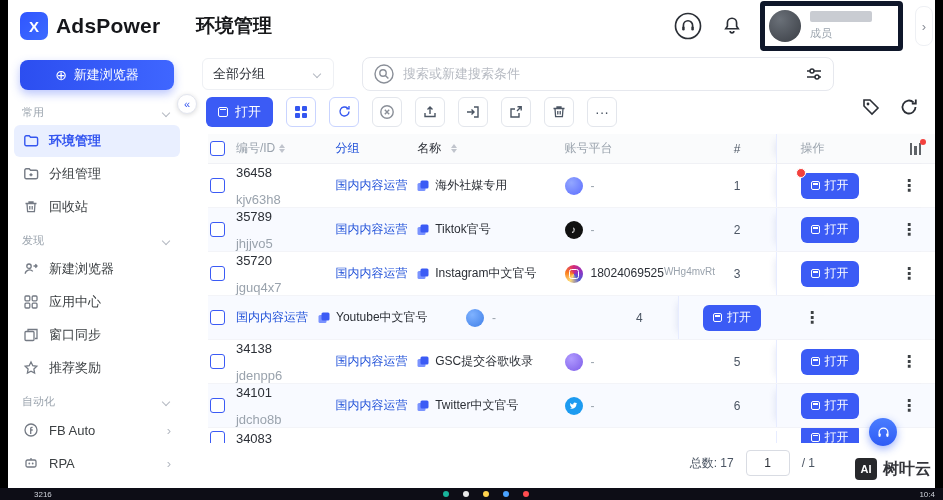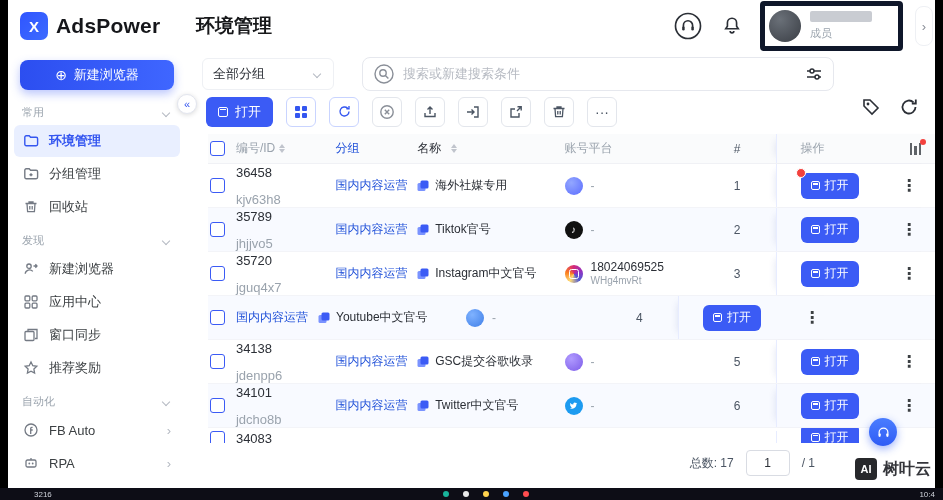--- a/index.html
+++ b/index.html
@@ -76,21 +76,21 @@
   .mini-site { flex:none; }
   .picon { width:18px; height:18px; border-radius:50%; flex:none; display:inline-flex; align-items:center; justify-content:center; color:#fff; font-size:10px; position:relative; }
   .p-blue { background:radial-gradient(circle at 35% 32%, #93a7ff, #5b6cff); }
   .p-blue2 { background:radial-gradient(circle at 35% 32%, #7fb2ff, #3f7fe8); }
   .p-purple { background:radial-gradient(circle at 35% 32%, #b09aff, #7c5ce8); }
   .p-tiktok { background:#111; }
   .p-twitter { background:#1d9bf0; }
   .p-instagram { background:conic-gradient(from 210deg, #feda75, #fa7e1e, #d62976, #962fbf, #4f5bd5, #feda75); }
   .p-instagram::after { content:''; width:8px; height:8px; border:1.5px solid #fff; border-radius:2.5px; }
   .ptext { color:#9aa3ad; }
-  .pstack { display:flex; flex-direction:column; line-height:1.25; }
+  .pstack { display:flex; flex-direction:row; line-height:1.25; }
   .pstack .l1 { color:#2b2f36; font-size:12px; }
   .pstack .l2 { color:#9aa3ad; font-size:10px; }
   .row-open { width:58px; height:26px; background:var(--accent,#3b5bf5); border:none; border-radius:6px; color:#fff; display:flex; gap:5px; align-items:center; justify-content:center; font-size:12px; cursor:pointer; position:relative; }
   .row-open .win-glyph { width:9px; height:9px; }
   .badge { position:absolute; top:-5px; left:-5px; width:10px; height:10px; border-radius:50%; background:#f3413d; border:1.5px solid #fff; }
   .kebab { position:absolute; right:18px; color:#3c4043; font-size:16px; font-weight:700; cursor:pointer; }
   .colset { position:absolute; right:14px; display:flex; gap:2px; align-items:flex-end; height:12px; cursor:pointer; }
   .colset i { width:2.5px; background:#5f6368; display:block; }
   .colset i:nth-child(1){height:12px;} .colset i:nth-child(2){height:9px;} .colset i:nth-child(3){height:12px;}
   .colset .dot { position:absolute; top:-4px; right:-5px; width:6px; height:6px; border-radius:50%; background:#f3413d; }

